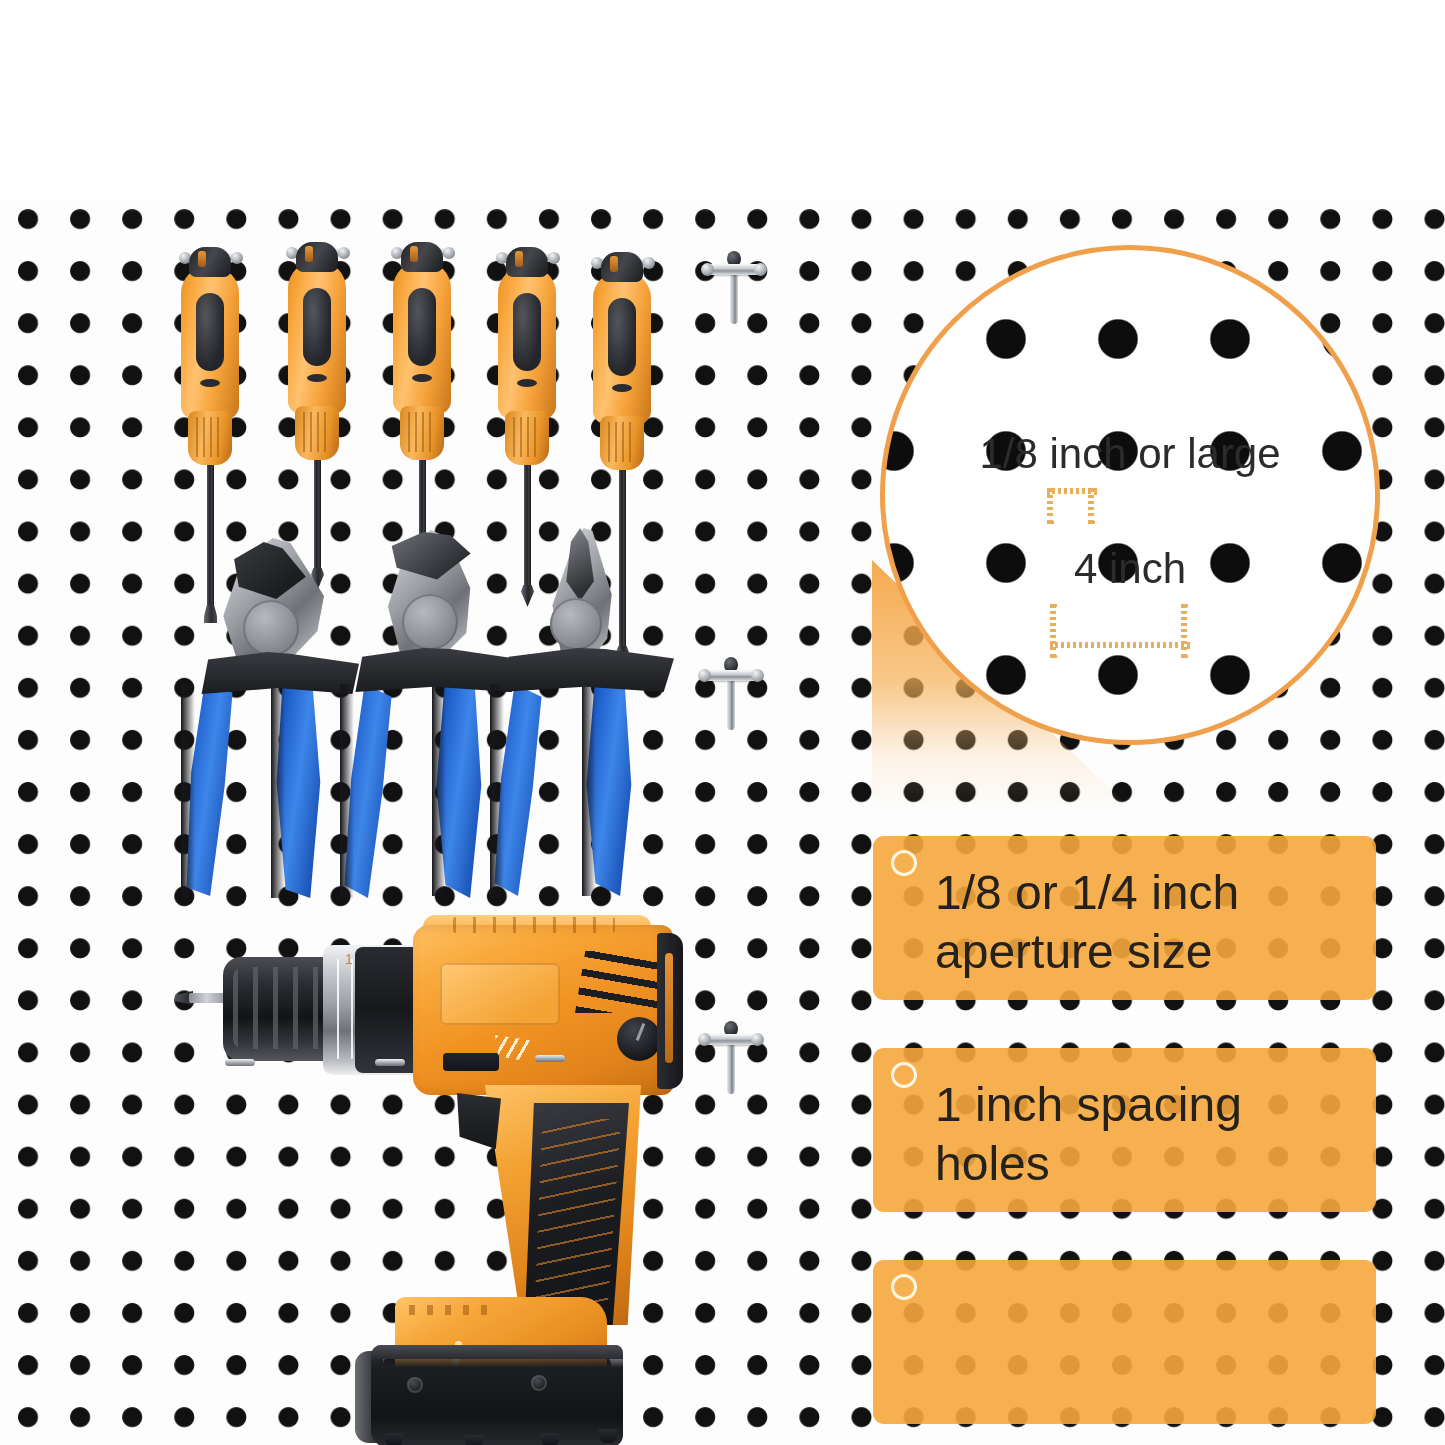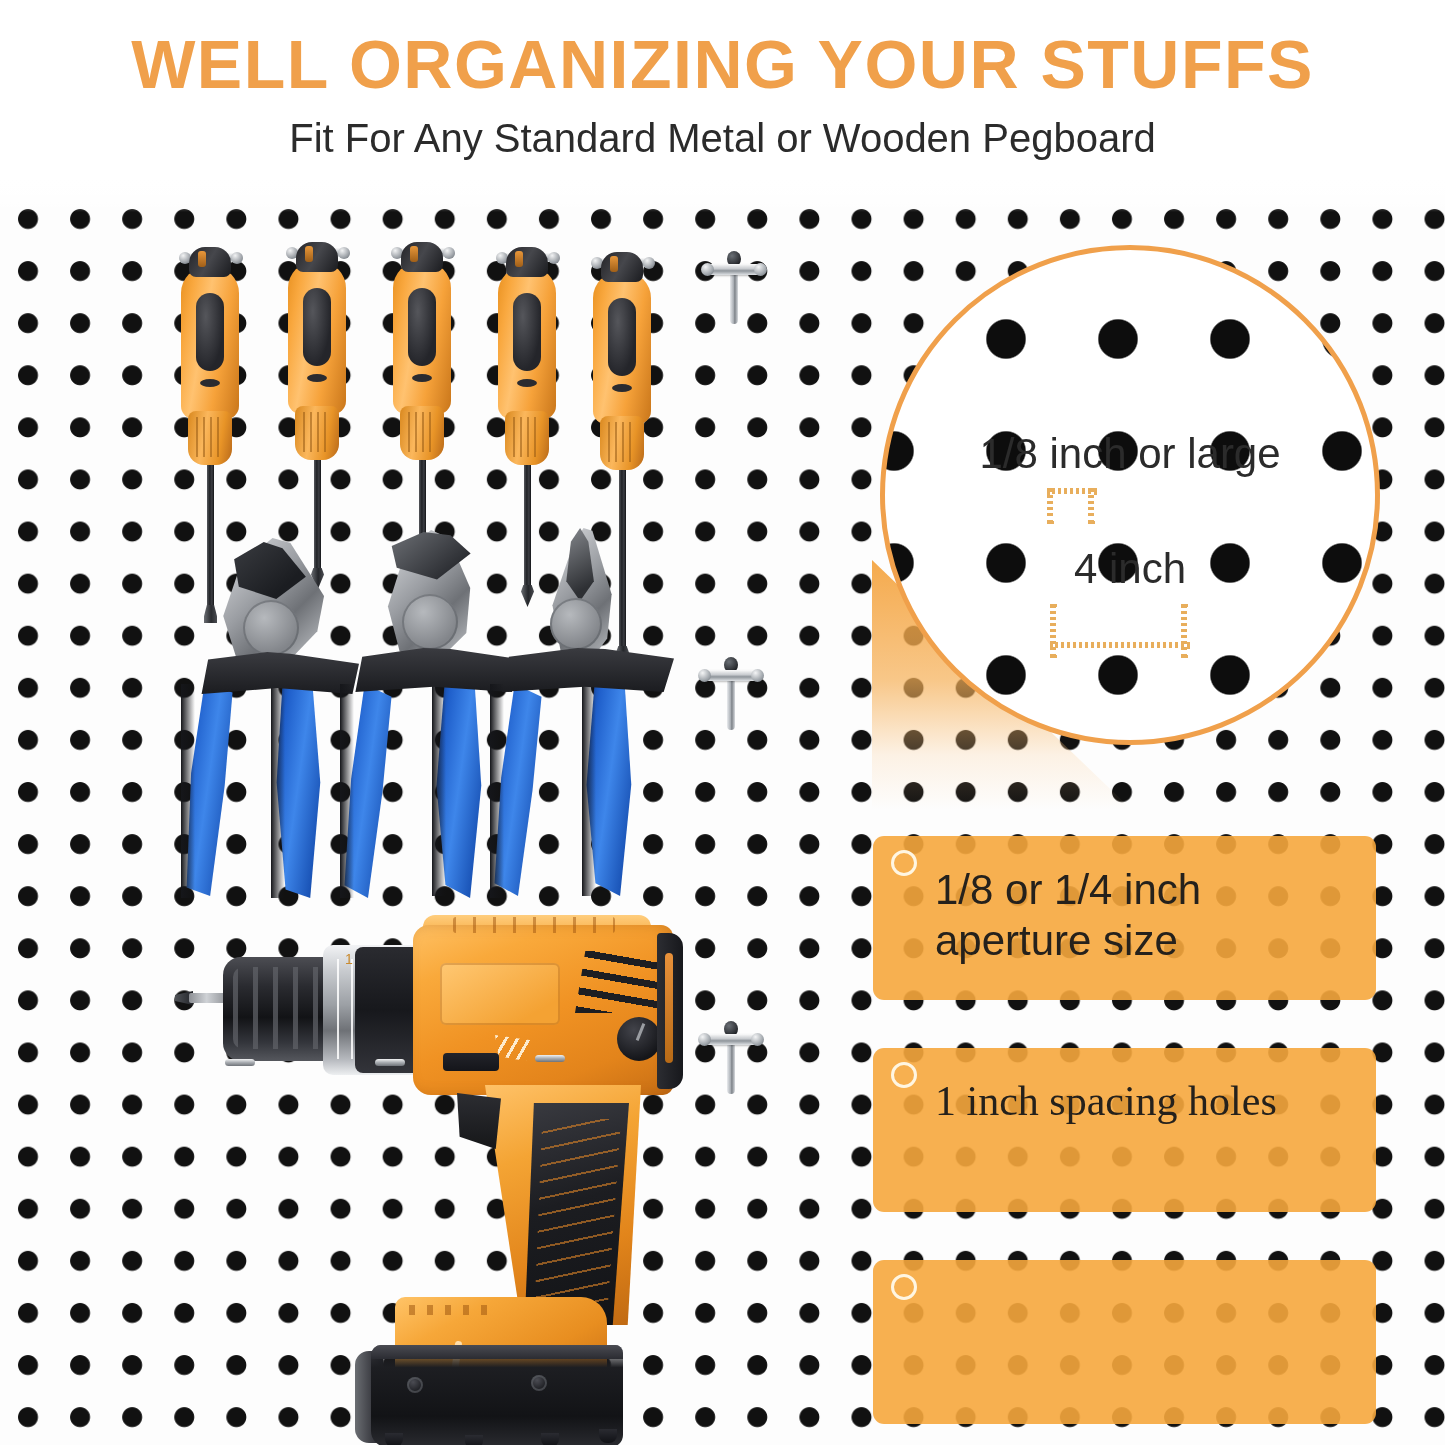--- a/index.html
+++ b/index.html
@@ -325,21 +325,21 @@
     position:absolute;left:873px;top:0;width:503px;
     background:rgba(246,167,61,.90);
     border-radius:11px;z-index:30;
   }
   .fbox .ring{
     position:absolute;left:18px;top:14px;width:26px;height:26px;border-radius:50%;
     border:3px solid #FFF6E2;box-sizing:border-box;
   }
   .fbox .ftxt{
     position:absolute;left:62px;top:28px;width:420px;
-    font-size:42px;line-height:1.22;color:#25211c;
+    font-size:48px;line-height:1.22;color:#25211c;
   }
 </style>
 </head>
 <body>
 
 <div class="stage">
 
   <div class="pegboard"></div>
 
   <div class="sd" style="left:176px;top:253px;">
@@ -555,29 +555,25 @@
     <div class="dl" style="left:0;top:38px;width:134px;height:0;border-top-width:3px;"></div>
     <div class="dl" style="left:0;top:0;width:0;height:48px;border-left-width:3px;"></div>
     <div class="dl" style="left:131px;top:0;width:0;height:48px;border-left-width:3px;"></div>
   </div>
 
   <div class="fbox" style="top:836px;height:164px;">
     <div class="ring"></div>
     <div class="ftxt">1/8 or 1/4 inch aperture size</div>
   </div>
 
-  <div class="fbox" style="top:1048px;height:164px;font-family:Liberation Serif, serif;">
+  <div class="fbox" style="top:1048px;height:164px;">
     <div class="ring"></div>
     <div class="ftxt">1 inch spacing holes</div>
   </div>
 
   <div class="fbox" style="top:1260px;height:164px;">
     <div class="ring"></div>
   </div>
 
   <div class="peg-fade-top"></div>
 
-  <div class="header">
-    <div class="title">WELL ORGANIZING YOUR STUFFS</div>
-    <div class="subtitle">Fit For Any Standard Metal or Wooden Pegboard</div>
-  </div>
 
 </div>
 
 </body></html>

